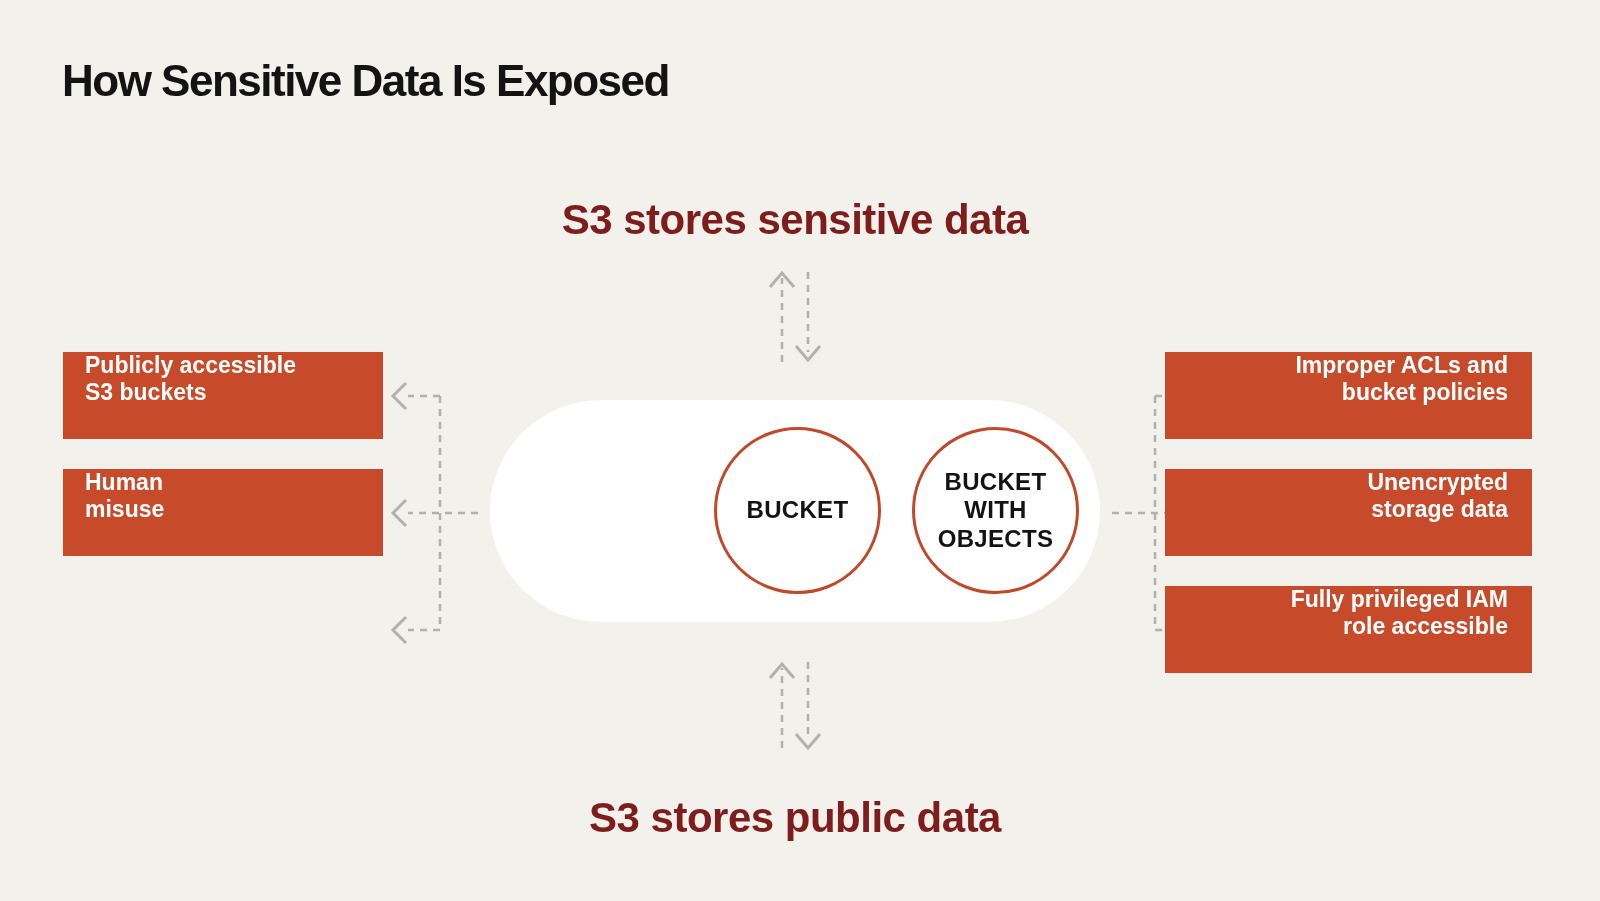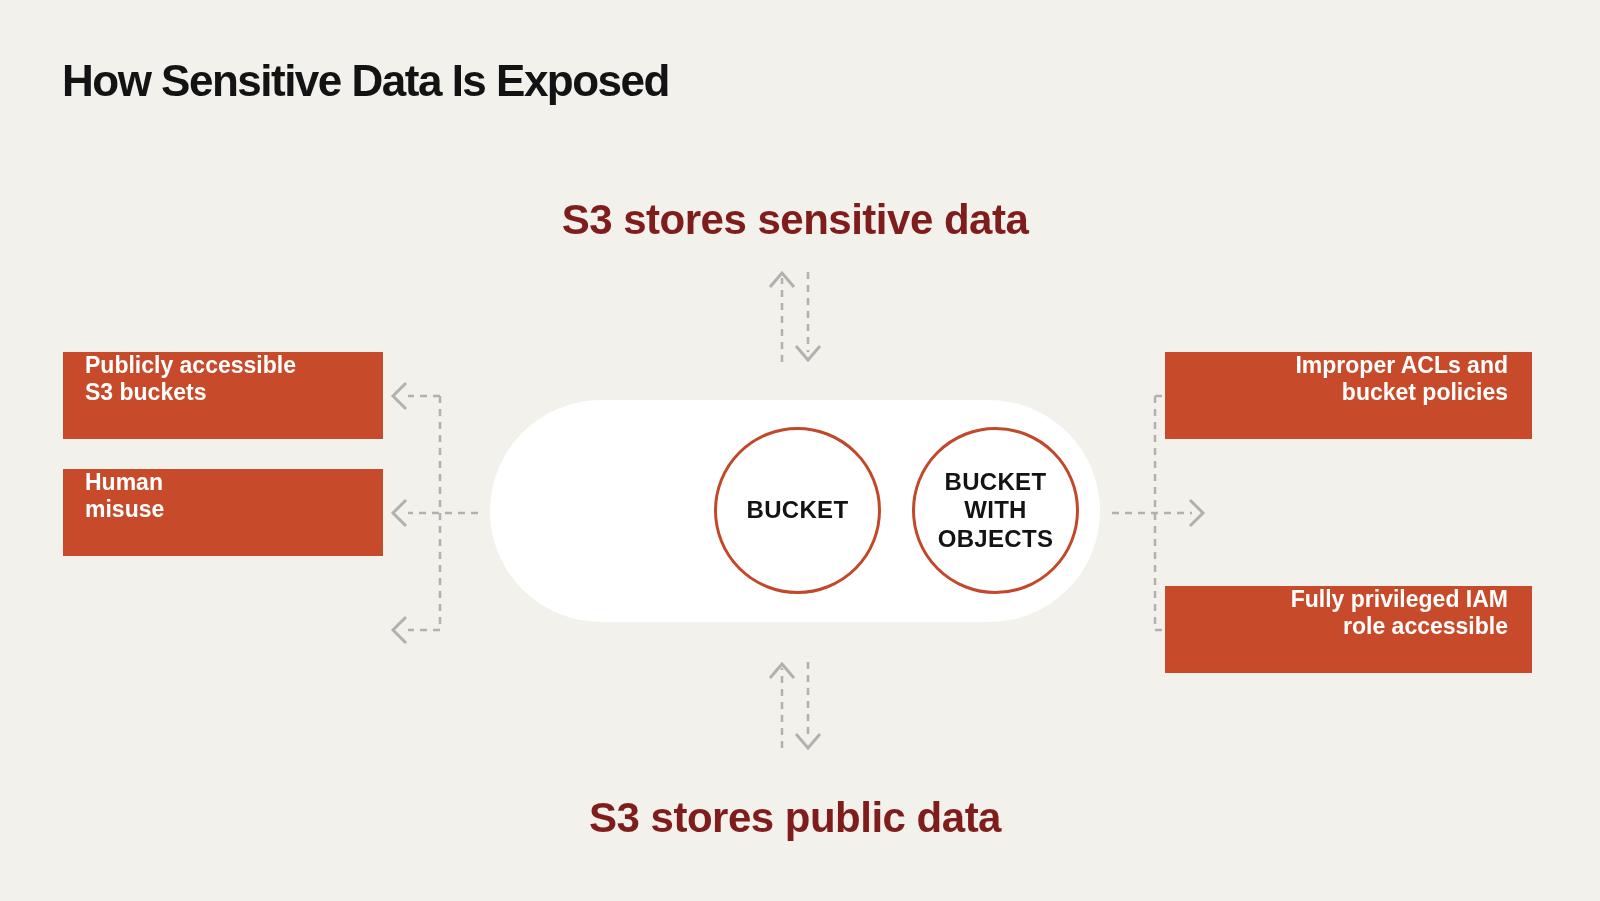--- a/index.html
+++ b/index.html
@@ -150,20 +150,24 @@
   </div>
   <div class="side-box left-box row-1">
     <span class="box-text">Human
 misuse</span>
   </div>
 
   <div class="side-box right-box row-0">
     <span class="box-text">Improper ACLs and
 bucket policies</span>
   </div>
+  <div class="side-box right-box row-1">
+    <span class="box-text">Unencrypted
+storage data</span>
+  </div>
   <div class="side-box right-box row-2">
     <span class="box-text">Fully privileged IAM
 role accessible</span>
   </div>
 
   <div class="pill"></div>
   <div class="node-circle circle-1">
     <span class="circle-text">BUCKET</span>
   </div>
   <div class="node-circle circle-2">

